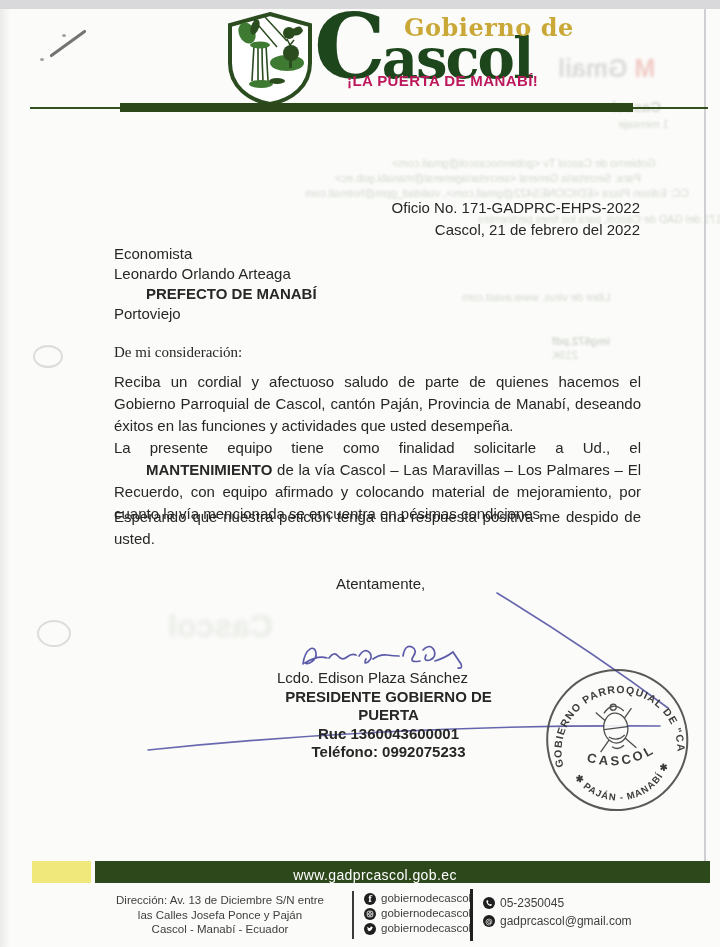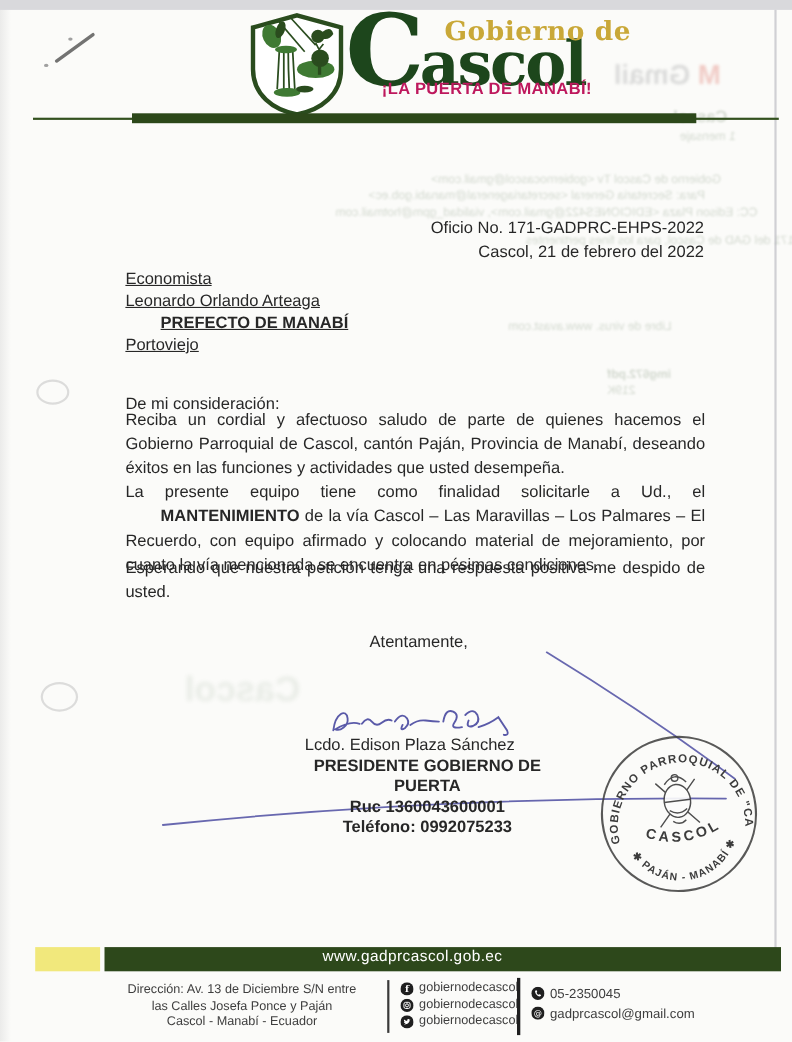--- a/index.html
+++ b/index.html
@@ -18,38 +18,38 @@
             font-family:"DejaVu Serif",serif;font-weight:bold;letter-spacing:-2px;}
   .wordmark .bigc{font-size:90px;line-height:76px;}
   .wordmark .rest{font-size:56px;line-height:56px;margin-top:22px;margin-left:-2px;}
   .tagline{left:347px;top:72px;font-size:15px;font-weight:bold;color:#be185d;
            letter-spacing:.4px;}
   .bar-thin{left:30px;top:107px;width:678px;height:2px;background:#33511f;}
   .bar-thick{left:120px;top:103px;width:513px;height:9px;background:#2c481a;}
   
   .txt{font-size:15px;line-height:22px;color:#272727;}
   .meta{left:380px;top:197px;width:260px;text-align:right;}
-  .recipient{left:114px;top:244px;line-height:20px;text-decoration:underline;}
-  .salutation{left:114px;top:357px;}
+  .recipient{left:114px;top:244px;line-height:20px;}
+  .salutation{left:114px;top:341px;font-family:Liberation Serif, serif;}
   .para{width:527px;text-align:justify;}
   .p1{left:114px;top:371px;}
   .p2{left:114px;top:437px;}
   .p3{left:114px;top:506px;}
   .closing{left:336px;top:573px;}
   .bold{font-weight:bold;margin-left:32px;}
   .sig-block{left:225px;top:669px;width:295px;text-align:center;line-height:18.5px;}
   
   .stamp{left:541px;top:662px;}
   .ink{left:0;top:0;width:720px;height:947px;pointer-events:none;}
   .scribble{left:293px;top:636px;}
   
   .yellow-mark{left:32px;top:861px;width:59px;height:22px;background:#f1e87c;}
   .site-bar{left:95px;top:861px;width:615px;height:22px;background:#2d481b;
             color:#fff;font-size:14px;letter-spacing:.4px;display:flex;
-            align-items:flex-start;justify-content:center;padding-right:55px;box-sizing:border-box;}
+            align-items:flex-end;justify-content:center;padding-right:55px;box-sizing:border-box;}
   .footer-txt{font-size:11.5px;line-height:14.5px;color:#3e3e3e;}
   .address{left:95px;top:893px;width:250px;text-align:center;}
   .vdiv1{left:352px;top:891px;width:2px;height:48px;background:#3a3a3a;}
   .vdiv2{left:470px;top:889px;width:3px;height:52px;background:#1f1f1f;}
   .social{left:364px;top:891px;}
   .social .row,.contact .row{display:flex;align-items:center;gap:5px;height:15px;}
   .contact{left:483px;top:894px;font-size:12px;}
   .contact .row{height:18px;}
   .cicon{width:12px;height:12px;flex:0 0 12px;}
   

